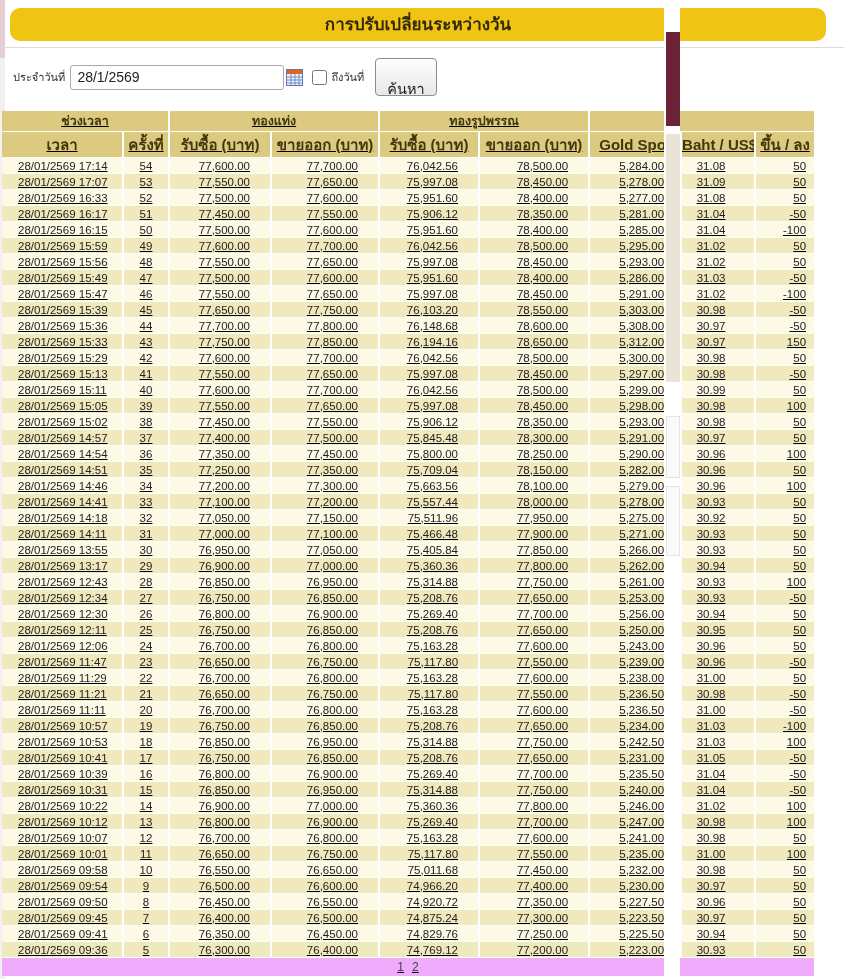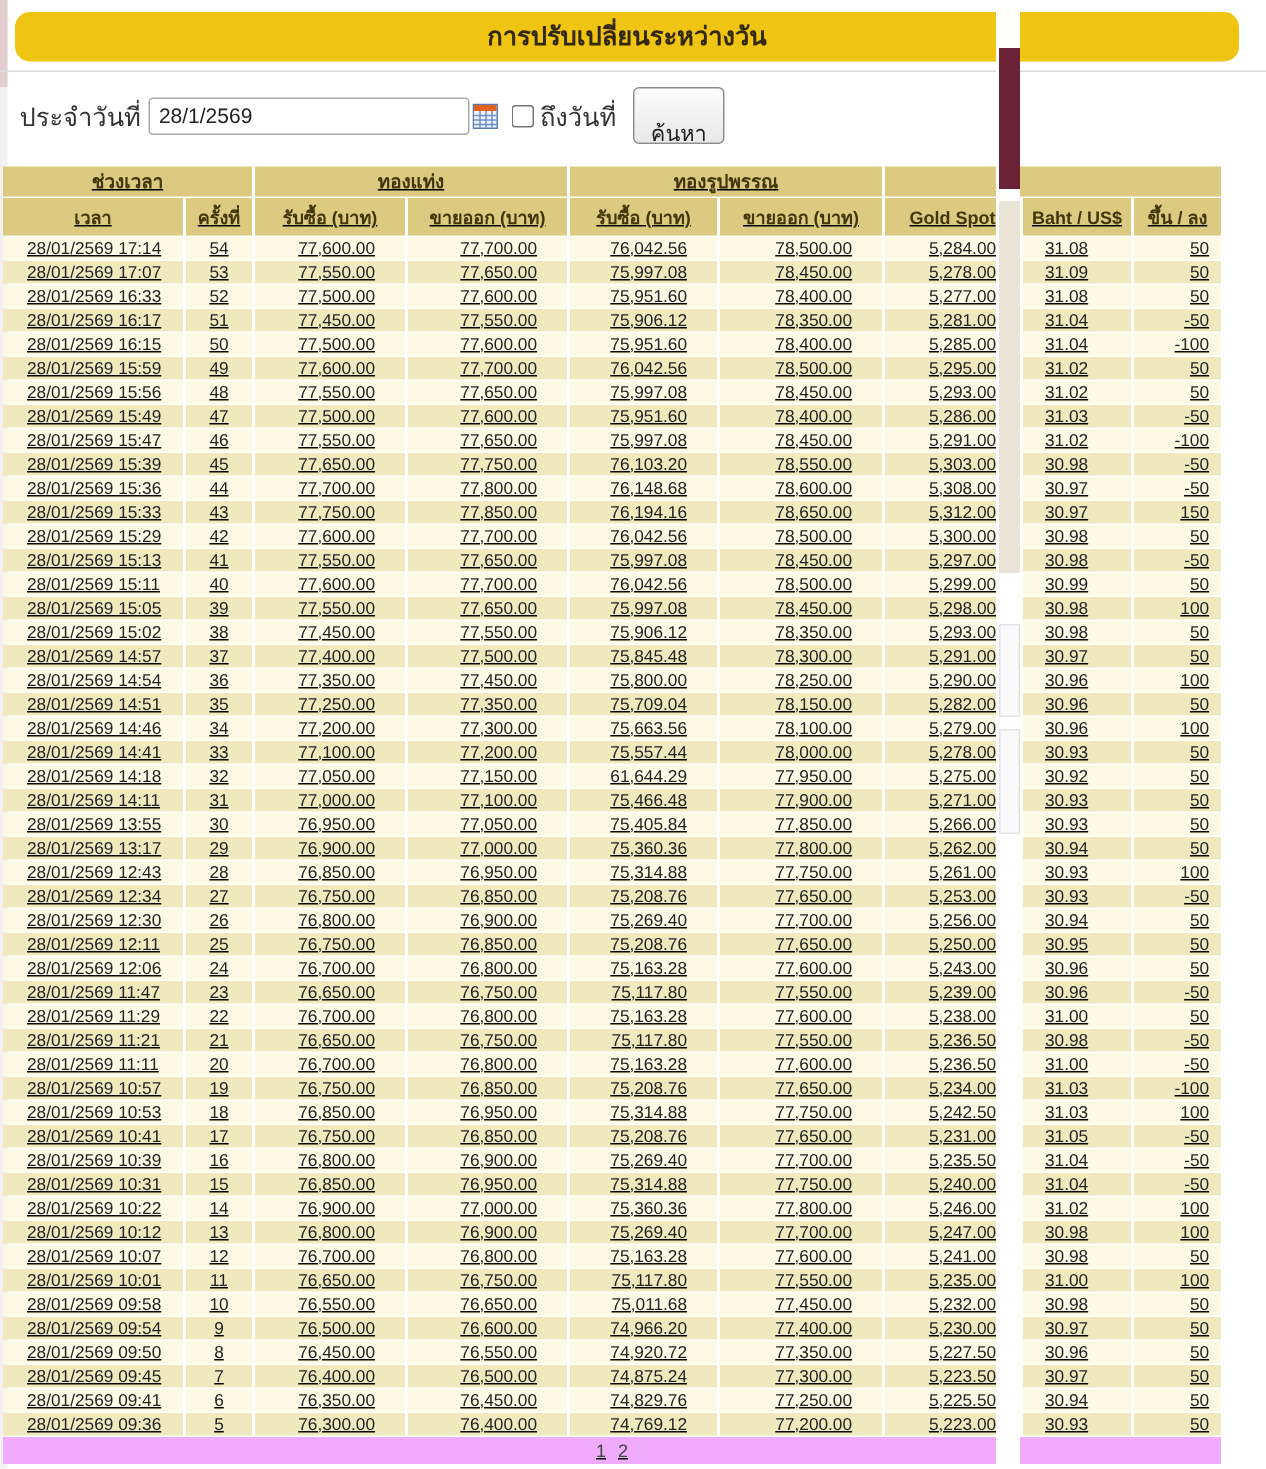--- a/index.html
+++ b/index.html
@@ -20,38 +20,38 @@
 
   
   .banner { position:absolute; left:10px; top:8px; width:816px; height:33px;
             background:#f0c413; border-radius:10px; text-align:center;
             line-height:33px; font-size:17px; font-weight:bold; color:#33290a; }
 
   .divider { position:absolute; left:0; top:47px; width:844px; height:1px; background:#dcdcdc; }
 
   
   .form-row { position:absolute; left:13px; top:61px; height:32px; display:flex; align-items:center; }
-  .form-label { font-size:17px; color:#333; margin-right:5px; white-space:nowrap; }
+  .form-label { font-size:11px; color:#333; margin-right:5px; white-space:nowrap; }
   .date-input { width:214px; height:25px; border:1px solid #a9a9a9; border-radius:3px;
                 font-size:14px; color:#222; padding:0 6px; background:#fff;
                 font-family:"Liberation Sans","DejaVu Sans",sans-serif; }
   .cal-icon { width:17px; height:17px; margin-left:2px; display:inline-block; cursor:pointer; }
   .chk { width:15px; height:15px; margin-left:9px; margin-right:4px; accent-color:#666; }
   .search-btn { margin-left:6px; height:28px; padding:18px 11px; font-size:14.5px; color:#222;
                 background:linear-gradient(#fdfdfd,#e8e8e8); border:1px solid #8d8d8d;
                 border-radius:4px; cursor:pointer;
                 font-family:"Liberation Sans","DejaVu Sans",sans-serif; }
 
   
   table.gold { position:absolute; left:0; top:110px; width:816px;
                border-collapse:separate; border-spacing:2px 1px; table-layout:fixed;text-decoration:underline; }
   table.gold th, table.gold td { overflow:hidden; white-space:nowrap; }
   th.group { background:#dcca80; color:#42370a; font-size:12.5px; font-weight:bold;
              height:20px; text-align:center; }
-  th.colh  { background:#dcca80; color:#42370a; font-size:12px; font-weight:bold;
+  th.colh  { background:#dcca80; color:#42370a; font-size:15px; font-weight:bold;
              height:25px; text-align:center; }
   td { height:15px; font-size:11.5px; color:#222; }
   tbody tr:nth-child(odd)  td { background:#fcfae4; }
   tbody tr:nth-child(even) td { background:#f1e9be; }
   td.c0 { text-align:left;  padding-left:16px; }
   td.c1 { text-align:center; }
   td.c2, td.c3, td.c4, td.c5 { text-align:right; padding-right:20px; }
   td.c6 { text-align:right; padding-right:16px; }
   td.c7 { text-align:center; padding-right:14px; }
   td.c8 { text-align:right; padding-right:8px; }
@@ -365,21 +365,21 @@
           <td class="c5">78,000.00</td>
           <td class="c6">5,278.00</td>
           <td class="c7">30.93</td>
           <td class="c8">50</td>
         </tr>
         <tr>
           <td class="c0">28/01/2569 14:18</td>
           <td class="c1">32</td>
           <td class="c2">77,050.00</td>
           <td class="c3">77,150.00</td>
-          <td class="c4">61,644.29</td>
+          <td class="c4">75,511.96</td>
           <td class="c5">77,950.00</td>
           <td class="c6">5,275.00</td>
           <td class="c7">30.92</td>
           <td class="c8">50</td>
         </tr>
         <tr>
           <td class="c0">28/01/2569 14:11</td>
           <td class="c1">31</td>
           <td class="c2">77,000.00</td>
           <td class="c3">77,100.00</td>

